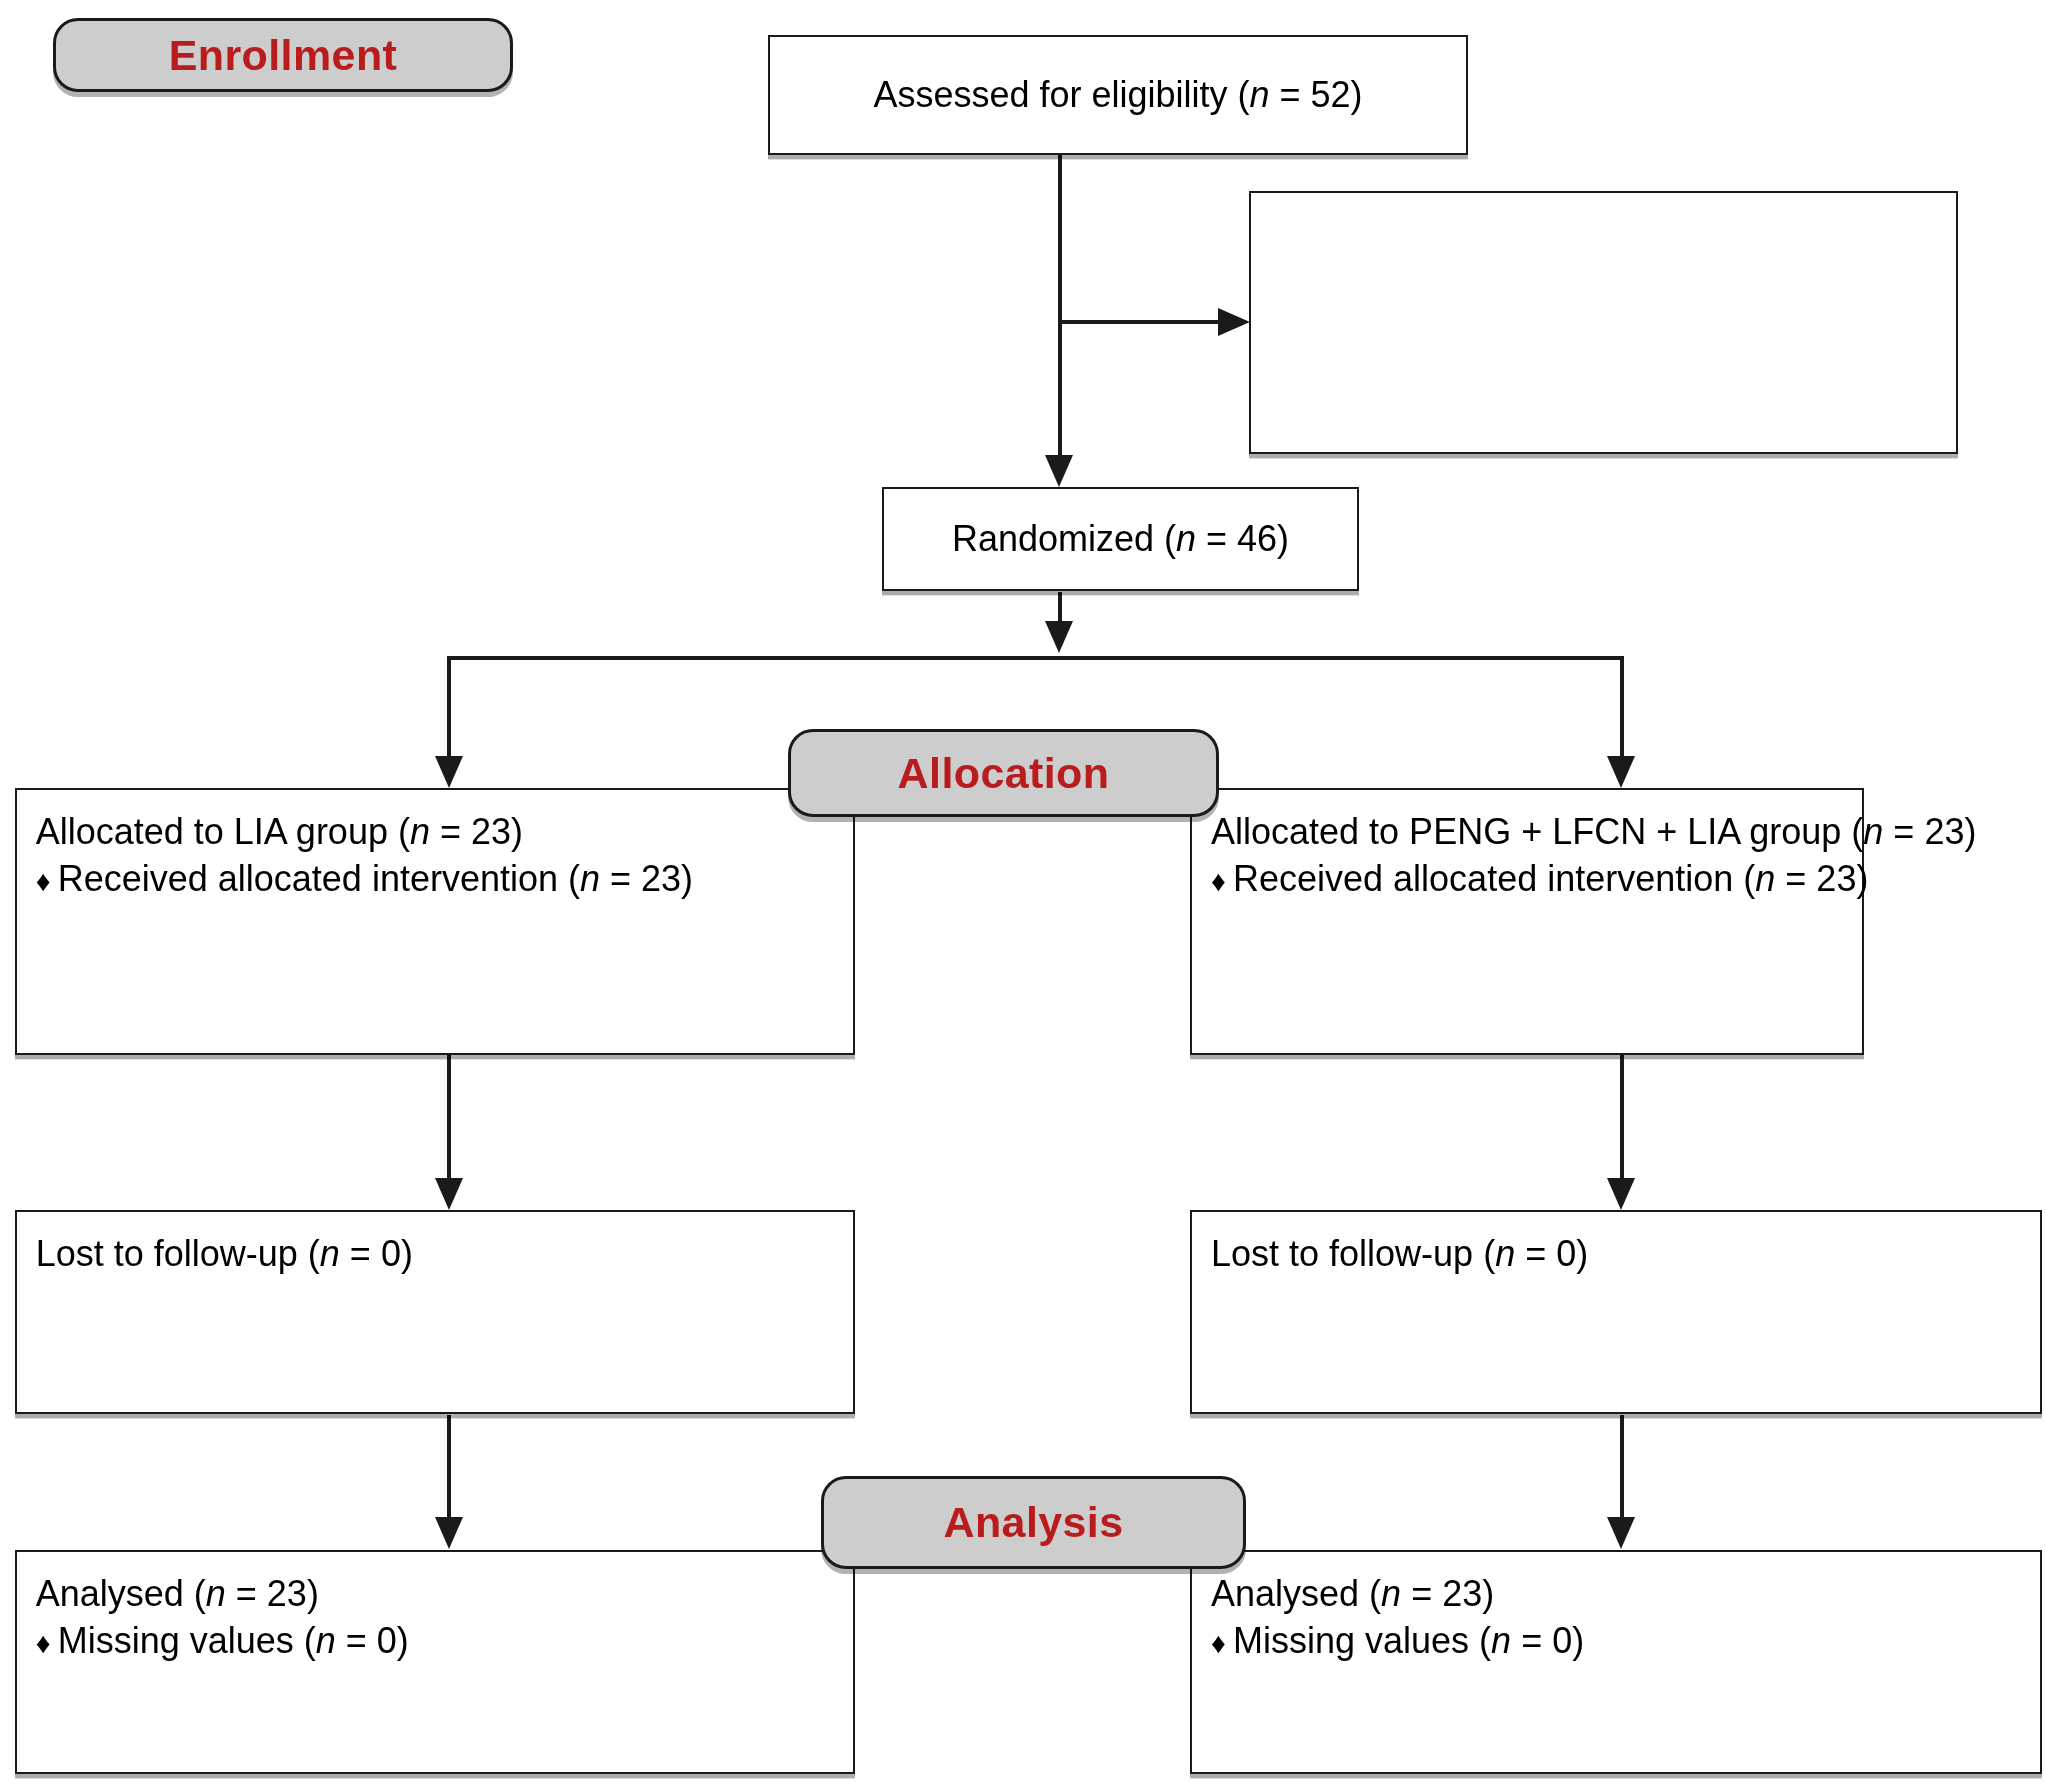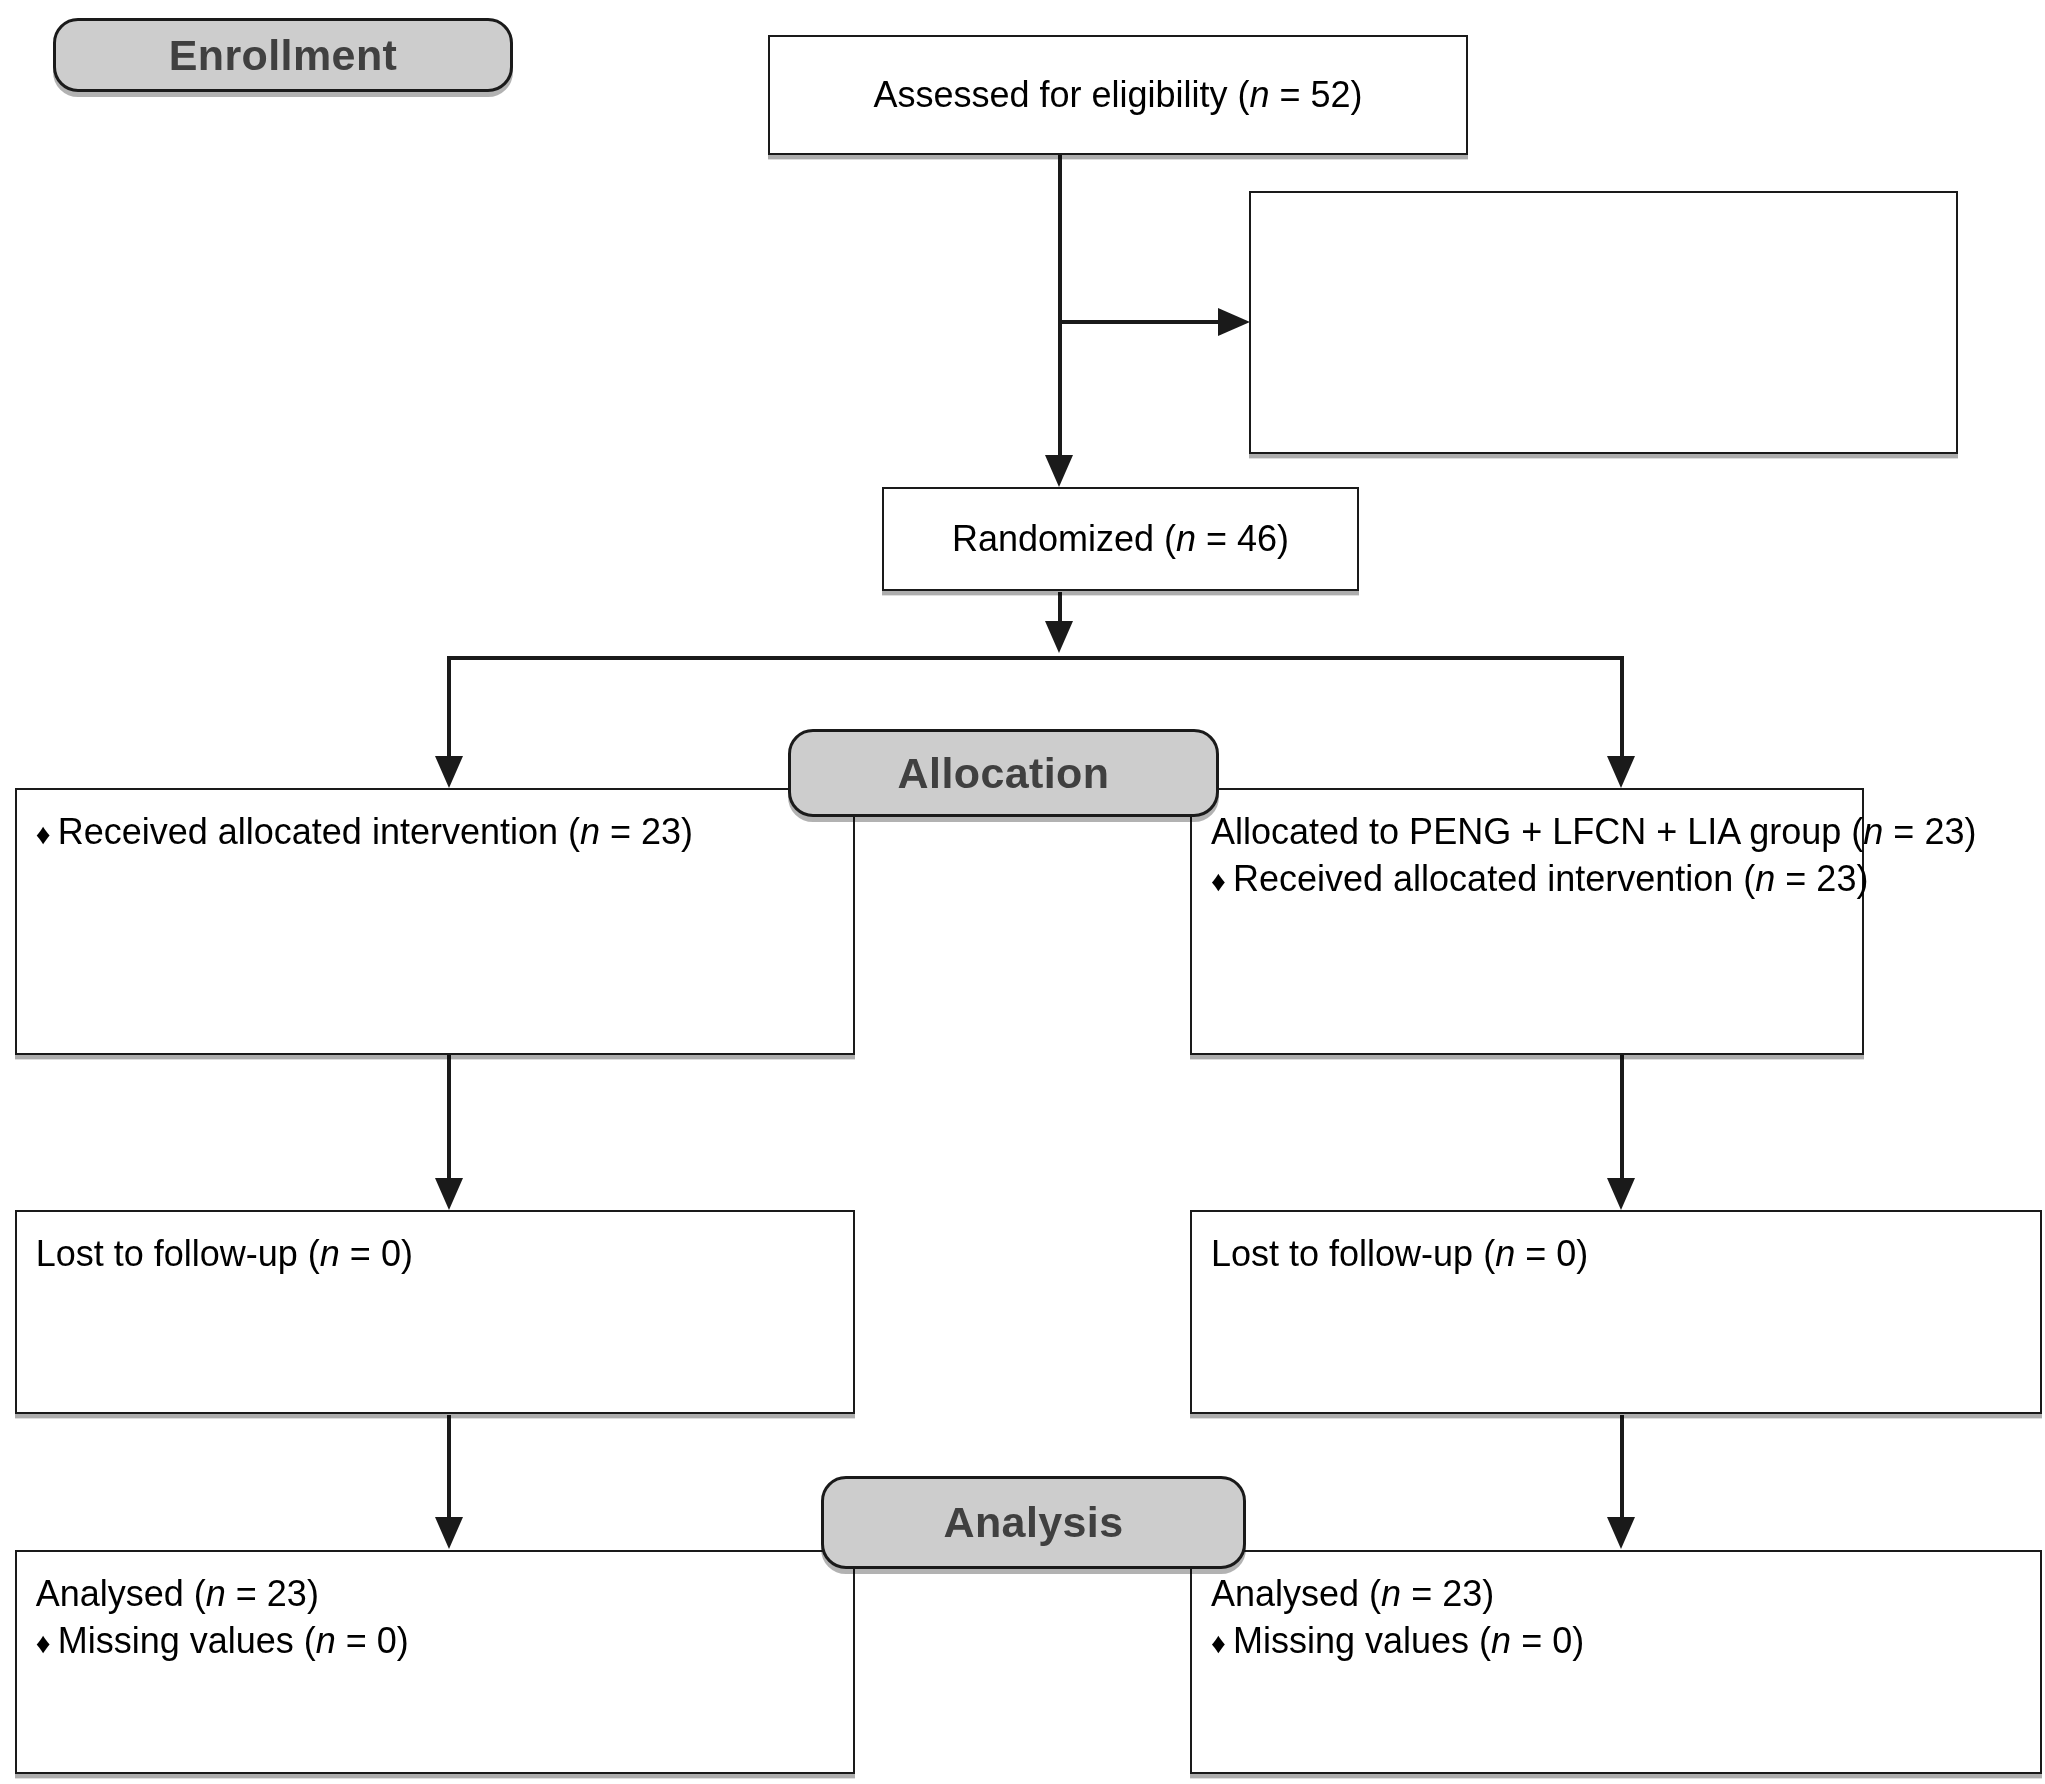--- a/index.html
+++ b/index.html
@@ -19,21 +19,21 @@
     border-radius:25px;
     box-shadow:0 5.1px 0 0 rgba(0,0,0,.30);
     display:flex;
     align-items:center;
     justify-content:center;
     z-index:40;
   }
   .stage span{
     font-weight:bold;
     font-size:43px;
-    color:#404040;
+    color:#b91c1c;
     letter-spacing:0.4px;
     line-height:1;
     white-space:nowrap;
   }
   
   .box{
     position:absolute;
     background:#ffffff;
     border:2.9px solid #1a1a1a;
     box-shadow:0 4.4px 0 0 rgba(0,0,0,.32);
@@ -135,20 +135,21 @@
   <div class="hline" style="left:447px; top:656px; width:1176px; height:3.7px;"></div>
 
   <div class="vline" style="left:447px; top:656px; width:3.7px; height:103px;"></div>
   <div class="arrow-down" style="left:435px; top:756px;"></div>
 
   <div class="vline" style="left:1620px; top:656px; width:3.7px; height:103px;"></div>
   <div class="arrow-down" style="left:1607px; top:756px;"></div>
 
   <div class="box" style="left:14.7px; top:788px; width:840px; height:267px;">
     <div class="lines">
+      <div class="ln"><span>Allocated to LIA group (</span><em>n</em><span> = 23)</span></div>
       <div class="ln bullet"><span class="dia">♦</span><span>Received allocated intervention (</span><em>n</em><span> = 23)</span></div>
     </div>
   </div>
 
   <div class="box" style="left:1190px; top:788px; width:674px; height:267px;">
     <div class="lines">
       <div class="ln"><span>Allocated to PENG + LFCN + LIA group (</span><em>n</em><span> = 23)</span></div>
       <div class="ln bullet"><span class="dia">♦</span><span>Received allocated intervention (</span><em>n</em><span> = 23)</span></div>
     </div>
   </div>

